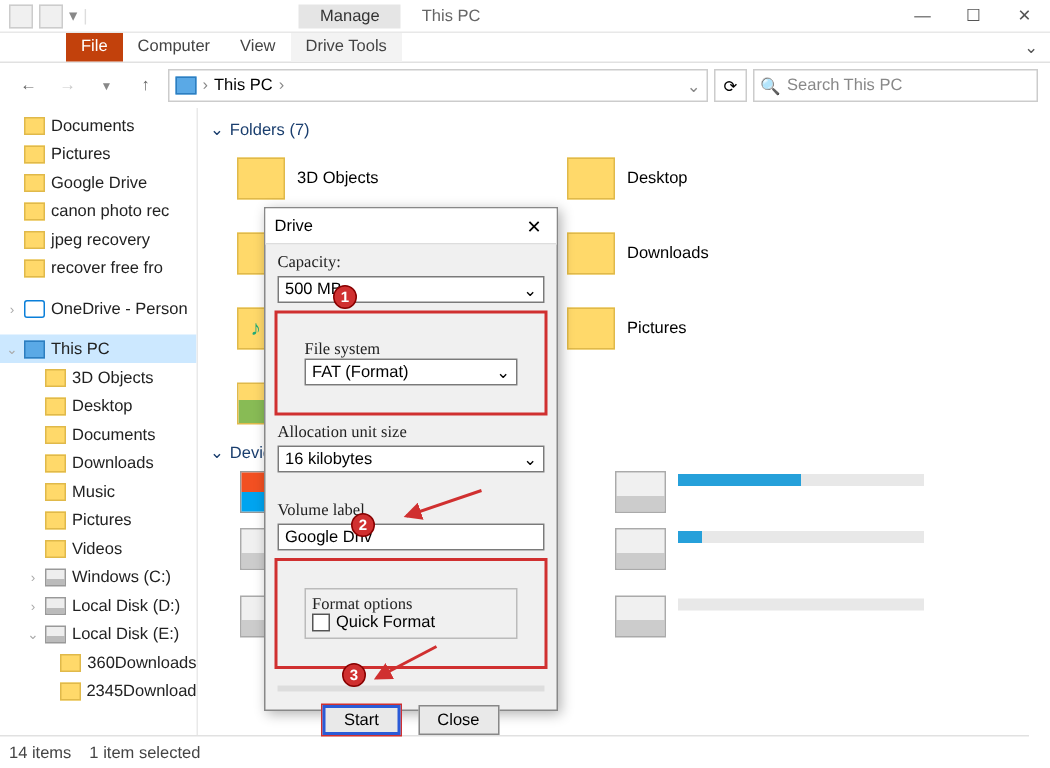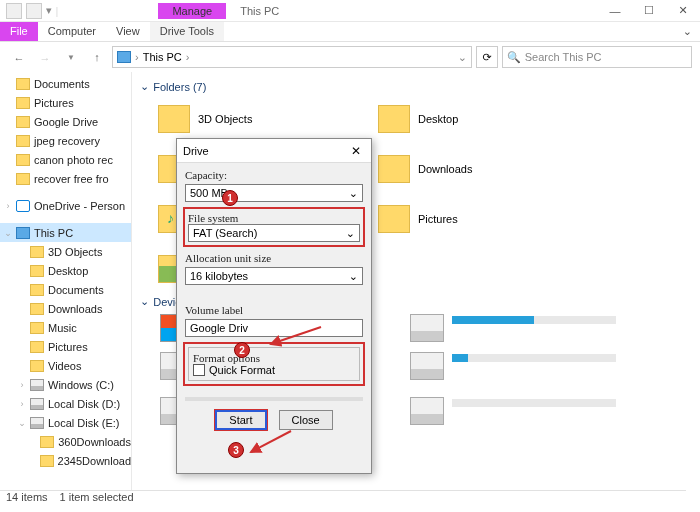--- a/index.html
+++ b/index.html
@@ -3,29 +3,29 @@
 <meta charset="utf-8">
 <style>
 * { margin: 0; padding: 0; box-sizing: border-box; font-family: "Segoe UI", Arial, sans-serif; font-size: 11px; }
 body { width: 700px; height: 512px; background: #fff; position: relative; overflow: hidden; }
 
 
 .titlebar { height: 22px; display: flex; align-items: center; background: #fff; border-bottom: 1px solid #e8e8e8; }
 .qat { display: flex; align-items: center; gap: 4px; padding-left: 6px; }
 .qat-icon { width: 16px; height: 16px; background: #f0f0f0; border: 1px solid #ccc; }
 .tab-context { margin-left: 100px; height: 22px; display: flex; align-items: center; }
-.tab-mgr { background: #d946ef; padding: 2px 14px; color: #333; }
+.tab-mgr { background: #e5e5e5; padding: 2px 14px; color: #333; margin-left: 41px; }
 .tab-title { padding: 2px 14px; color: #666; }
 .winbtns { margin-left: auto; display: flex; }
 .winbtn { width: 34px; height: 22px; display: flex; align-items: center; justify-content: center; color: #555; }
 
 
 .ribbon { height: 20px; background: #fff; display: flex; align-items: stretch; border-bottom: 1px solid #e1e1e1; }
 .rtab { padding: 3px 10px; color: #444; }
-.rtab.file { background: #d946ef; color: #fff; }
+.rtab.file { background: #c2410c; color: #fff; margin-left: 44px; }
 .rtab.drive { background: #f3f3f3; }
 .ribbon-toggle { margin-left: auto; padding: 3px 8px; color: #555; }
 
 
 .addrbar { height: 30px; display: flex; align-items: center; gap: 4px; padding: 4px 8px; }
 .navarrow { width: 22px; height: 22px; display: flex; align-items: center; justify-content: center; color: #666; }
 .addrbox { flex: 1; height: 22px; border: 1px solid #ccc; display: flex; align-items: center; padding: 0 4px; gap: 4px; }
 .pc-icon { width: 14px; height: 12px; background: #5aa9e6; border: 1px solid #2d7ec0; }
 .addr-sep { color: #888; }
 .refresh { width: 22px; border: 1px solid #ccc; height: 22px; display:flex; align-items:center; justify-content:center; }
@@ -53,33 +53,33 @@
 .drive-ico { width:34px; height:28px; background:linear-gradient(#f0f0f0 60%,#ccc 60%); border:1px solid #aaa; }
 .drive-ico.win { background:#fff; border:1px solid #999; display:flex; flex-wrap:wrap; }
 .drive-ico.win span { width:50%; height:50%; }
 .drive-info { flex:1; }
 .bar { height:8px; background:#e8e8e8; margin:2px 0; position:relative; }
 .bar-fill { height:100%; background:#26a0da; }
 .bar-fill.red { background:#d03030; }
 .drive-sub { color:#666; font-size:10px; }
 
 
-.status { position: absolute; left: 0; bottom: 0; right: 14px; height: 22px; border-top: 1px solid #e1e1e1; display: flex; align-items: flex-start; padding: 0 6px; gap: 12px; color: #444; }
+.status { position: absolute; left: 0; bottom: 0; right: 14px; height: 22px; border-top: 1px solid #e1e1e1; display: flex; align-items: center; padding: 0 6px; gap: 12px; color: #444; }
 
 
 .dialog { position: absolute; left: 176px; top: 138px; width: 196px; height: 336px; background: #f0f0f0; border: 1px solid #888; box-shadow: 2px 2px 8px rgba(0,0,0,.3); }
 .dlg-title { height: 24px; background: #fff; display: flex; align-items: center; padding: 0 6px; border-bottom: 1px solid #ddd; }
 .dlg-close { margin-left: auto; font-size: 12px; padding: 2px 4px; }
 .dlg-body { padding: 6px 8px; display: flex; flex-direction: column; gap: 3px; }
 .dlg-label { color: #222; font-family: Liberation Serif, serif; }
 .dlg-combo, .dlg-input { height: 18px; border: 1px solid #7a7a7a; background: #fff; display: flex; align-items: center; padding: 0 4px; width: 100%; justify-content: space-between; }
 .dlg-btn { height: 20px; border: 1px solid #888; background: #e9e9e9; padding: 0 12px; }
 .dlg-btnrow { display: flex; gap: 12px; justify-content: center; margin-top: 6px; }
 .dlg-btnrow .dlg-btn.primary { border: 2px solid #2b5bd7; box-shadow: 0 0 0 1px #d03030; }
-.redbox { border: 2px solid #d03030; padding: 3px; margin: 2px -2px; }
+.redbox { border: 2px solid #d03030; padding: 18px; margin: 2px -2px; }
 .fieldset { border: 1px solid #bbb; padding: 4px; }
 .cb { display:flex; align-items:center; gap:4px; }
 .cb-box { width:12px; height:12px; border:1px solid #555; background:#fff; }
 .progress-line { height:4px; background:#ddd; margin-top:6px; }
 
 
 .badge { position: absolute; width: 16px; height: 16px; border-radius: 50%; background: #d03030; color: #fff; border:1px solid #800; display: flex; align-items: center; justify-content: center; font-size: 10px; font-weight: bold; z-index: 50; }
 .arrow { position: absolute; z-index: 49; pointer-events:none; }
 </style>
 </head>
@@ -142,26 +142,26 @@
       <span>Pictures</span>
     </div>
   <div class="titem">
       <span class="exp"></span>
       <div class="tico tfolder"></div>
       <span>Google Drive</span>
     </div>
   <div class="titem">
       <span class="exp"></span>
       <div class="tico tfolder"></div>
+      <span>canon photo rec</span>
+    </div>
+  <div class="titem">
+      <span class="exp"></span>
+      <div class="tico tfolder"></div>
       <span>jpeg recovery</span>
-    </div>
-  <div class="titem">
-      <span class="exp"></span>
-      <div class="tico tfolder"></div>
-      <span>canon photo rec</span>
     </div>
   <div class="titem">
       <span class="exp"></span>
       <div class="tico tfolder"></div>
       <span>recover free fro</span>
     </div>
   <div style="height:8px"></div>
   <div class="titem od">
       <span class="exp">›</span>
       <div class="tico"></div>
@@ -359,21 +359,21 @@
   <div class="dlg-body">
     <div class="dlg-label">Capacity:</div>
     <div class="dlg-combo">
         <span>500 MB</span>
         <span>⌄</span>
       </div>
 
     <div class="redbox">
       <div class="dlg-label">File system</div>
       <div class="dlg-combo">
-          <span>FAT (Search)</span>
+          <span>FAT (Format)</span>
           <span>⌄</span>
         </div>
     </div>
 
     <div class="dlg-label">Allocation unit size</div>
     <div class="dlg-combo">
         <span>16 kilobytes</span>
         <span>⌄</span>
       </div>
 

